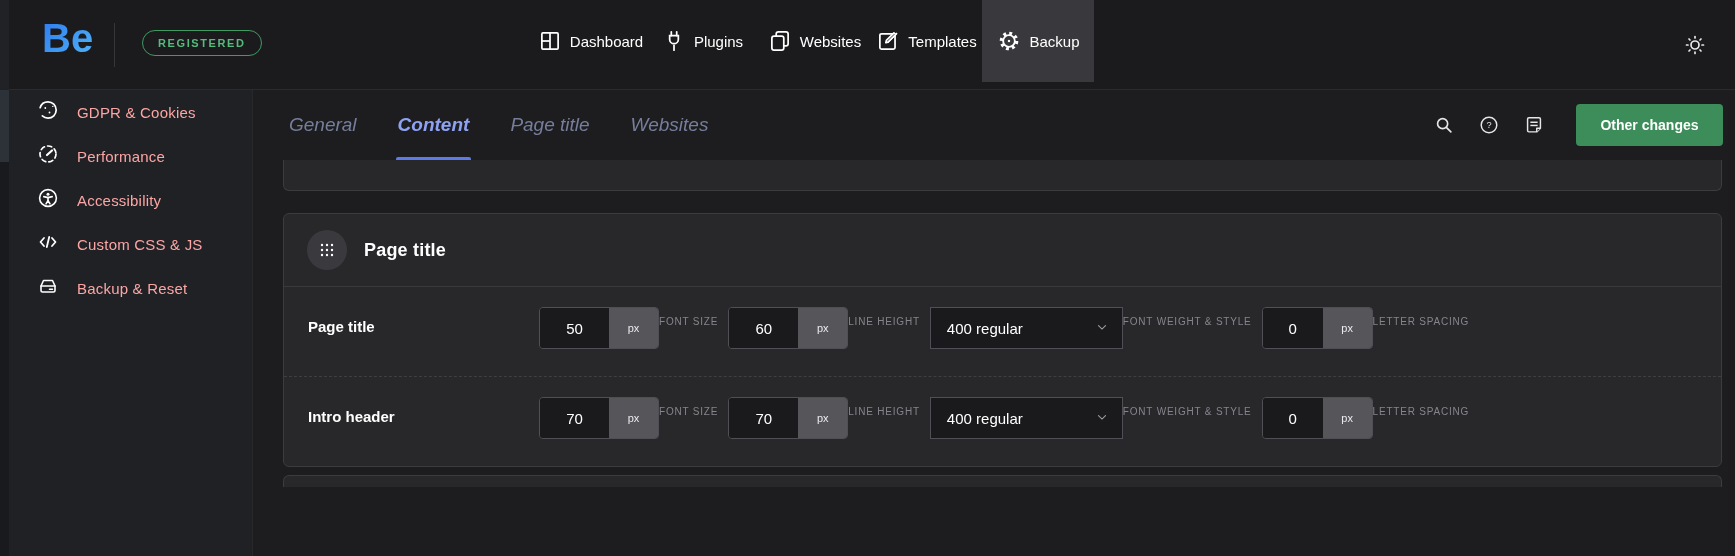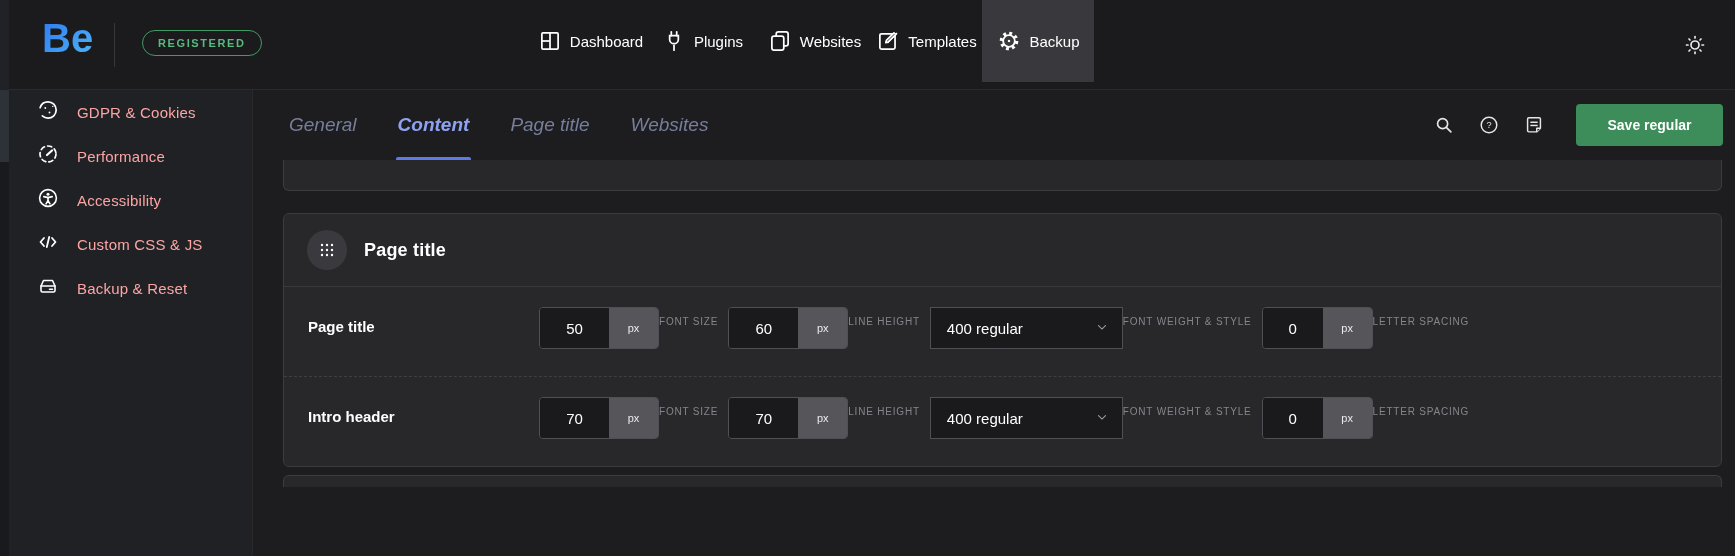--- a/index.html
+++ b/index.html
@@ -232,21 +232,21 @@
         </span>
         <span class="act-icon">
           <svg width="22" height="22" viewBox="0 0 24 24" fill="none" stroke="#e6e6e8" stroke-width="1.6" stroke-linejoin="round">
             <path d="M5 5.5 a1.5 1.5 0 0 1 1.5 -1.5 h11 a1.5 1.5 0 0 1 1.5 1.5 v10 l-4 4 h-8.5 a1.5 1.5 0 0 1 -1.5 -1.5 z"></path>
             <line x1="8" y1="9" x2="16" y2="9"></line>
               <line x1="8" y1="12.5" x2="16" y2="12.5"></line>
             <path d="M15 19.5 v-4 h4" fill="#1d1d20"></path>
           </svg>
         </span>
       </div>
-      <button class="save-btn">Save regular</button>
+      <button class="save-btn">Other changes</button>
     </div>
 
     <div class="scroll-area">
 
       <div class="card-partial"></div>
 
       <div class="card">
         <div class="card-header">
           <div class="drag-circle">
             <svg width="18" height="18" viewBox="0 0 18 18" fill="#fff">

